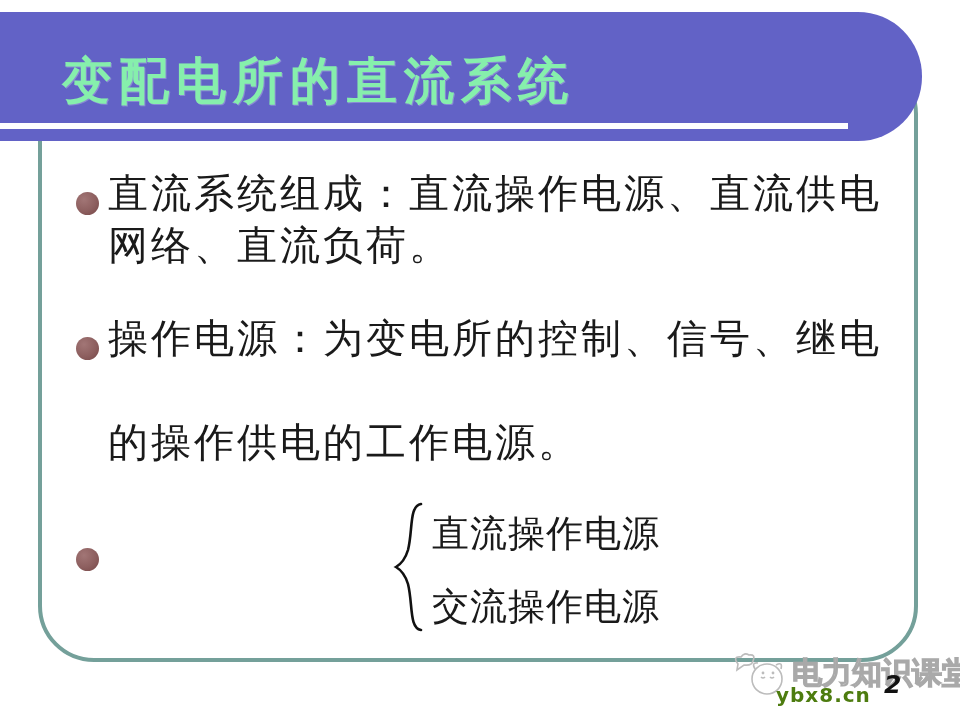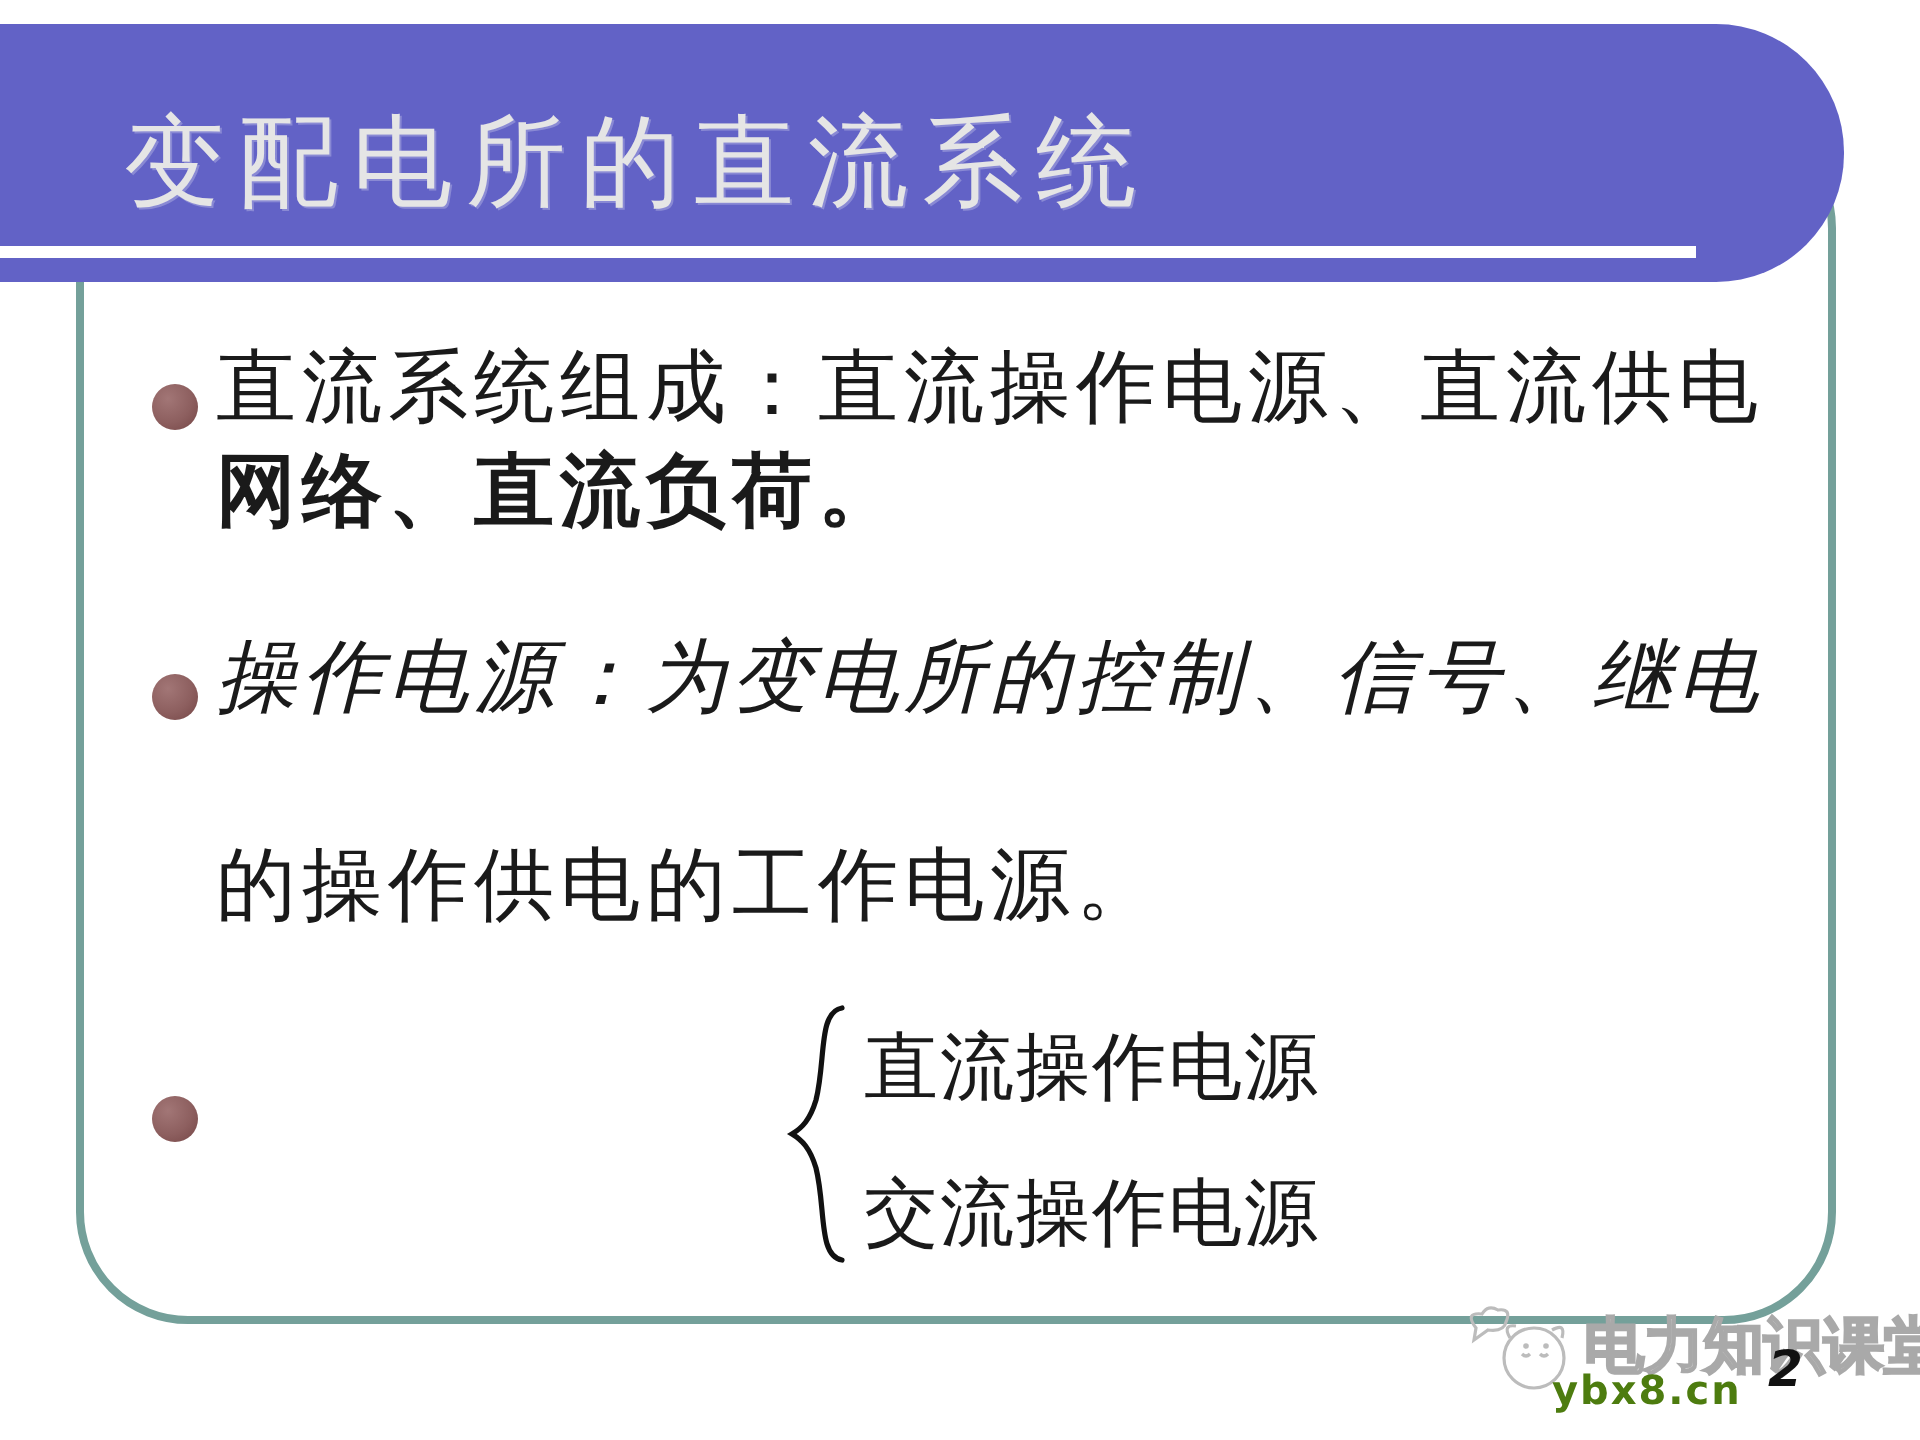--- a/index.html
+++ b/index.html
@@ -27,23 +27,23 @@
     left:0;top:12px;
     width:922px;height:129px;
     background:#6262c6;
     border-radius:0 64px 64px 0;
     z-index:2;
   }
   .title{
     position:absolute;
     left:62px;top:36px;
     font-size:50px;
-    font-weight:normal;
+    font-weight:bold;
     letter-spacing:7px;
-    color:#e5e5e5;
+    color:#86efac;
     white-space:nowrap;
     text-shadow:1px 1px 0 rgba(255,255,255,0.25);
   }
   .title-underline{
     position:absolute;
     left:0;top:111px;
     width:848px;height:6px;
     background:#ffffff;
   }
   .content{position:absolute;left:0;top:0;width:960px;height:720px;z-index:3;}
@@ -108,24 +108,24 @@
 
   <div class="header">
     <div class="title">变配电所的直流系统</div>
     <div class="title-underline"></div>
   </div>
 
   <div class="content">
 
     <div class="dot" style="left:76px;top:192px;"></div>
     <div class="btext" style="top:168px;">直流系统组成：直流操作电源、直流供电</div>
-    <div class="btext" style="top:220px;font-weight:bold;">网络、直流负荷。</div>
+    <div class="btext" style="top:220px;">网络、直流负荷。</div>
 
     <div class="dot" style="left:76px;top:337px;"></div>
-    <div class="btext" style="top:313px;font-style:italic;">操作电源：为变电所的控制、信号、继电</div>
+    <div class="btext" style="top:313px;">操作电源：为变电所的控制、信号、继电</div>
     <div class="btext" style="top:417px;">的操作供电的工作电源。</div>
 
     <div class="dot" style="left:76px;top:548px;"></div>
 
     <svg class="brace" width="32" height="130" viewBox="0 0 32 130">
       <path d="M 28 2 C 16 4 20 28 15 48 C 12 58 8 62 3 65 C 8 68 12 72 15 82 C 20 102 16 126 28 128" fill="none" stroke="#111111" stroke-width="2.6" stroke-linecap="round"></path>
     </svg>
 
     <div class="branch" style="top:582px;">交流操作电源</div>
     <div class="branch" style="top:509px;">直流操作电源</div>

